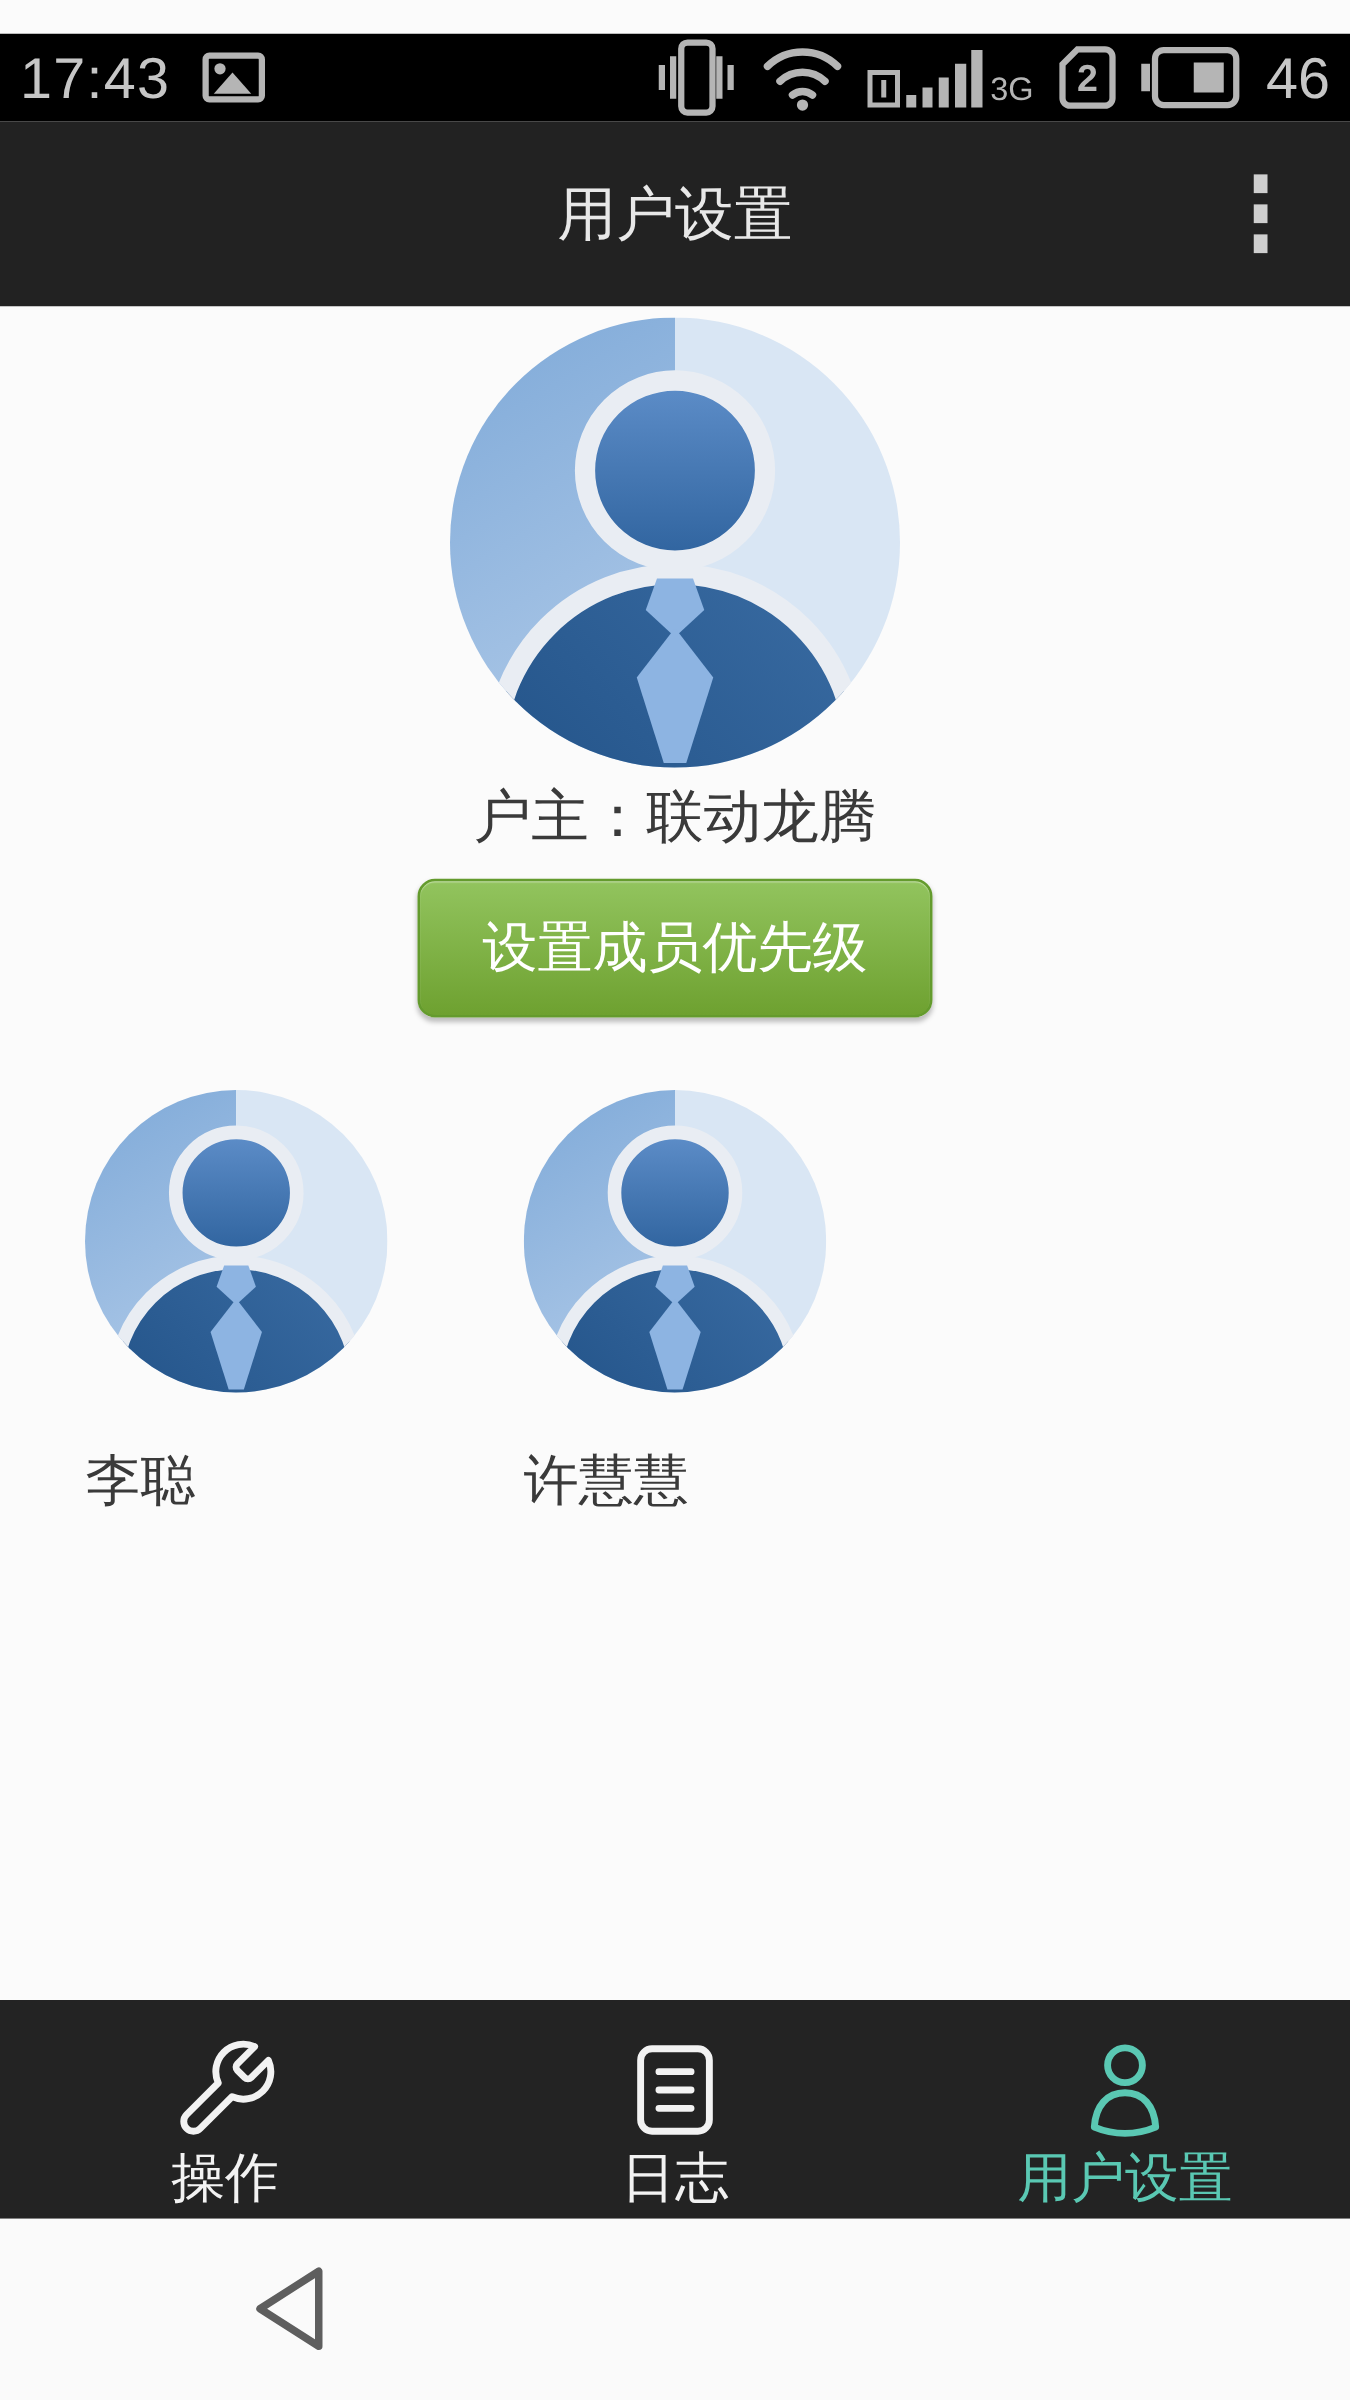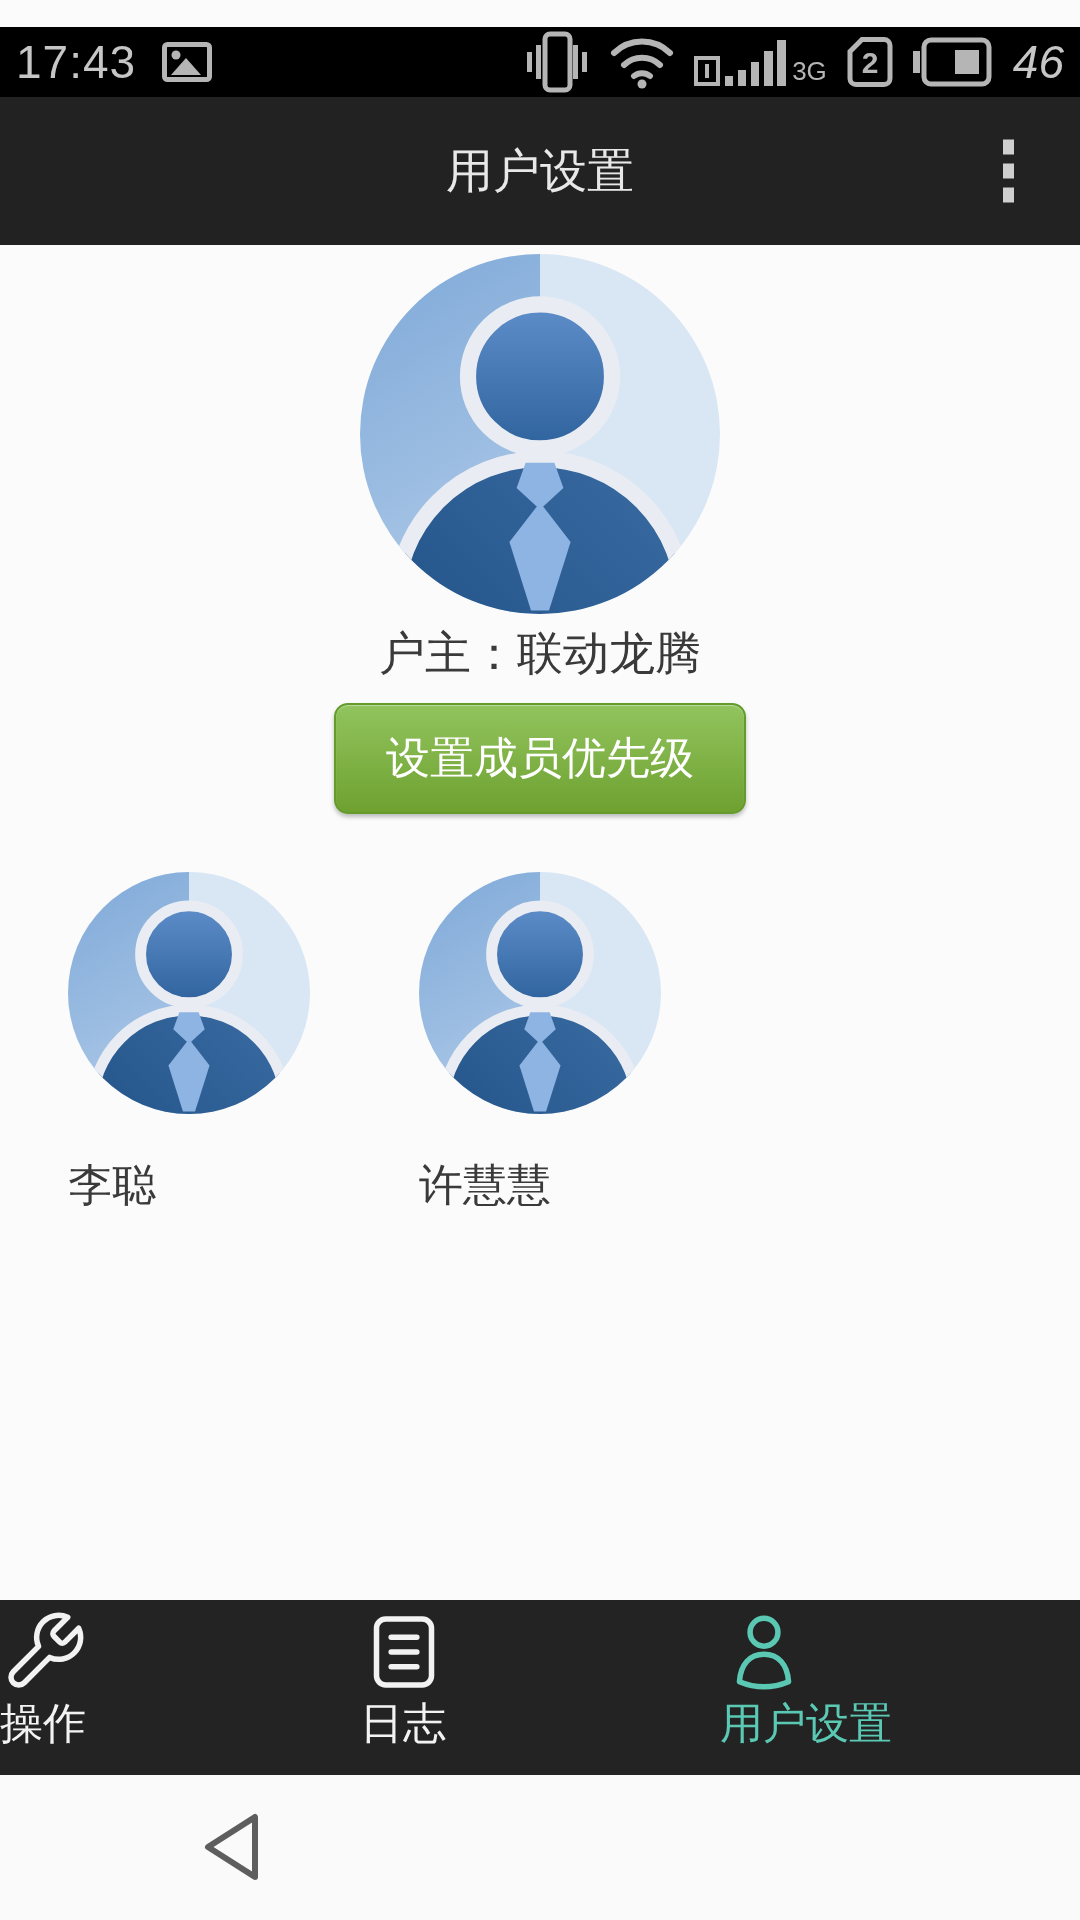--- a/index.html
+++ b/index.html
@@ -12,21 +12,21 @@
 
   
   .status-bar{
     height:70px;background:#000;flex:0 0 auto;
     display:flex;align-items:center;justify-content:space-between;
     padding:16px 16px;box-sizing:border-box;color:#c6c6c6;margin-top:27px;
   }
   .sb-left{display:flex;align-items:center;gap:26px;}
   .sb-time{font-size:46px;font-weight:400;letter-spacing:1px;line-height:1;}
   .sb-right{display:flex;align-items:center;gap:20px;}
-  .sb-num{font-size:46px;font-weight:400;line-height:1;font-style:italic;}
+  .sb-num{font-size:46px;font-weight:400;line-height:1;}
   .signal-cluster{display:flex;align-items:flex-end;gap:5px;}
   .net-label{font-size:26px;color:#b5b5b5;line-height:1;margin-bottom:2px;}
 
   
   .app-bar{
     height:148px;background:#222;flex:0 0 auto;position:relative;
     display:flex;align-items:center;justify-content:center;
   }
   .app-title{color:#e8e8e8;font-size:47px;}
   .overflow-menu{
@@ -51,22 +51,22 @@
     margin-top:58px;width:100%;box-sizing:border-box;padding:0 14px;
     display:grid;grid-template-columns:repeat(3,1fr);row-gap:46px;justify-items:center;
   }
   .member{display:flex;flex-direction:column;cursor:pointer;gap:31px;}
   .avatar-sm{width:242px;height:242px;}
   .member-name{margin-top:16px;font-size:44px;color:#3a3a3a;line-height:1.1;}
 
   
   .tab-bar{height:175px;background:#232323;flex:0 0 auto;display:flex;}
   .tab{
-    flex:1;display:flex;flex-direction:column;
-    padding-top:8px;gap:6px;color:#f2f2f2;cursor:pointer;
+    flex:1;display:flex;flex-direction:column;align-items:center;
+    padding-top:28px;gap:6px;color:#f2f2f2;cursor:pointer;
   }
   .tab svg{width:88px;height:88px;display:block;}
   .tab-label{font-size:43px;line-height:1;}
   .tab.active{color:#5ac8b3;}
 
   
   .system-nav{height:145px;background:#fafafa;flex:0 0 auto;position:relative;}
   .back-btn{position:absolute;left:200px;top:37px;width:62px;height:70px;cursor:pointer;}
 
   svg{overflow:visible;}

